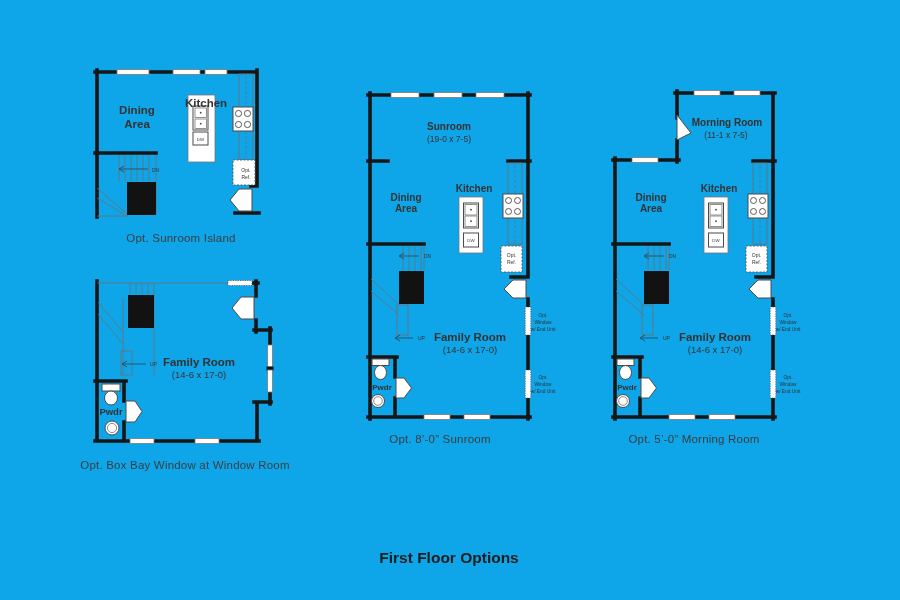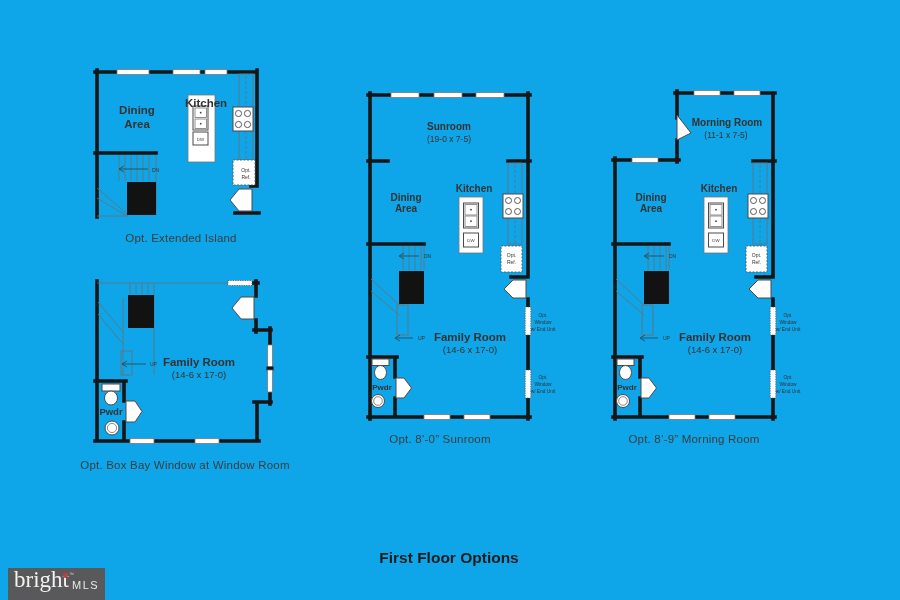--- a/index.html
+++ b/index.html
@@ -83,21 +83,21 @@
       <path class="arrow" d="M120,169 H148"></path>
       <polyline class="arrow" points="124,166 119,169 124,172"></polyline>
       <text class="t-tiny" x="152" y="171.5">DN</text>
       <rect class="blk" x="127" y="182" width="29" height="33"></rect>
       <path class="thin" d="M97,188 L127,214 M97,198 L127,216 M97,216 H128"></path>
     </g>
     <text class="t-room-lg" x="137" y="114" text-anchor="middle">Dining</text>
     <text class="t-room-lg" x="137" y="128" text-anchor="middle">Area</text>
     <text class="t-room-lg" x="206" y="107" text-anchor="middle">Kitchen</text>
   </svg>
-  <div class="caption" style="left:81px;top:232px;width:200px;">Opt. Extended Island</div>
+  <div class="caption" style="left:81px;top:232px;width:200px;">Opt. Sunroom Island</div>
 
   <svg style="left:90px;top:276px;" width="195" height="172" viewBox="90 276 195 172">
     <g>
       <path class="wall" d="M97,281 V441 M95,441 H259 M95,381 H126 M124,381 V401 M124,422 V441
                            M256,281 V296 M256,320 V332 M254,330 H271 M270,328 V345 M270,392 V404
                            M254,402 H271 M257,402 V441 M250,283 H258"></path>
       <path class="thin" d="M97,283 H228"></path>
     </g>
     <g>
       <rect class="winh" x="228" y="280.5" width="24" height="5"></rect>
@@ -285,26 +285,20 @@
       <text class="t-note" x="788" y="393" text-anchor="middle">w/ End Unit</text>
     </g>
     <text class="t-room" x="727" y="126" text-anchor="middle">Morning Room</text>
     <text class="t-dim" x="726" y="137.5" text-anchor="middle">(11-1 x 7-5)</text>
     <text class="t-room" x="651" y="201" text-anchor="middle">Dining</text>
     <text class="t-room" x="651" y="212" text-anchor="middle">Area</text>
     <text class="t-room" x="719" y="192" text-anchor="middle">Kitchen</text>
     <text class="t-room-lg" x="715" y="341" text-anchor="middle">Family Room</text>
     <text class="t-dim-lg" x="715" y="353" text-anchor="middle">(14-6 x 17-0)</text>
   </svg>
-  <div class="caption" style="left:594px;top:433px;width:200px;">Opt. 8’-9” Morning Room</div>
+  <div class="caption" style="left:594px;top:433px;width:200px;">Opt. 5’-0” Morning Room</div>
 
   <div class="title">
     <div>First Floor Options</div>
   </div>
 
-  <div class="logo">
-    <span class="logo-brand">bright</span>
-    <span class="logo-dot"></span>
-    <span class="logo-tm">™</span>
-    <span class="logo-mls">MLS</span>
-  </div>
 
 </div>
 
 </body></html>

